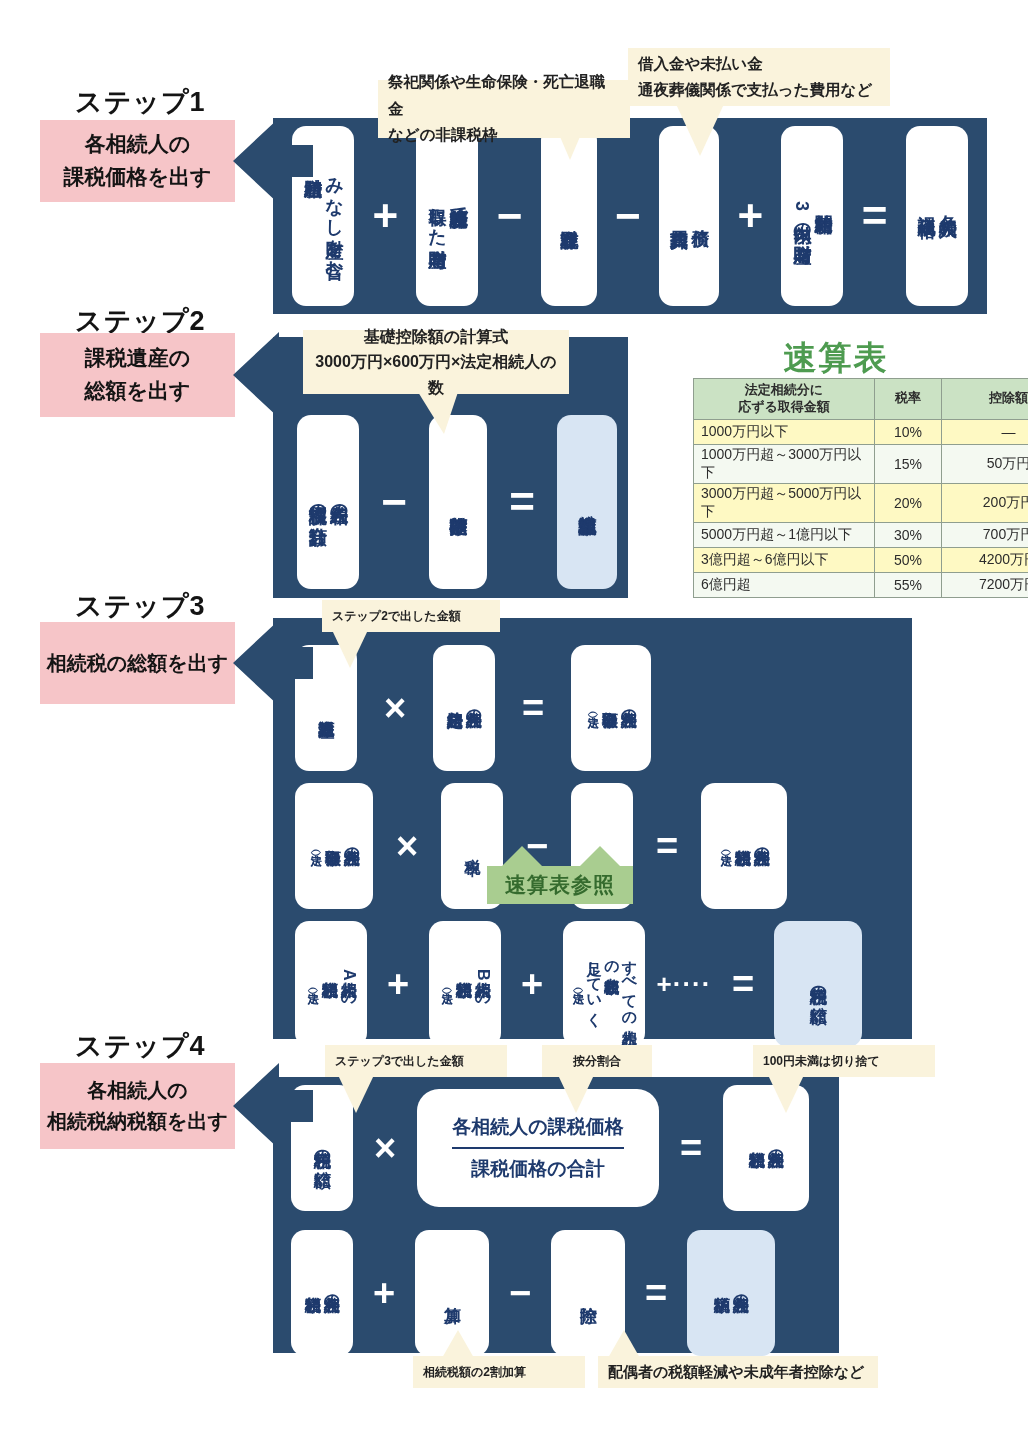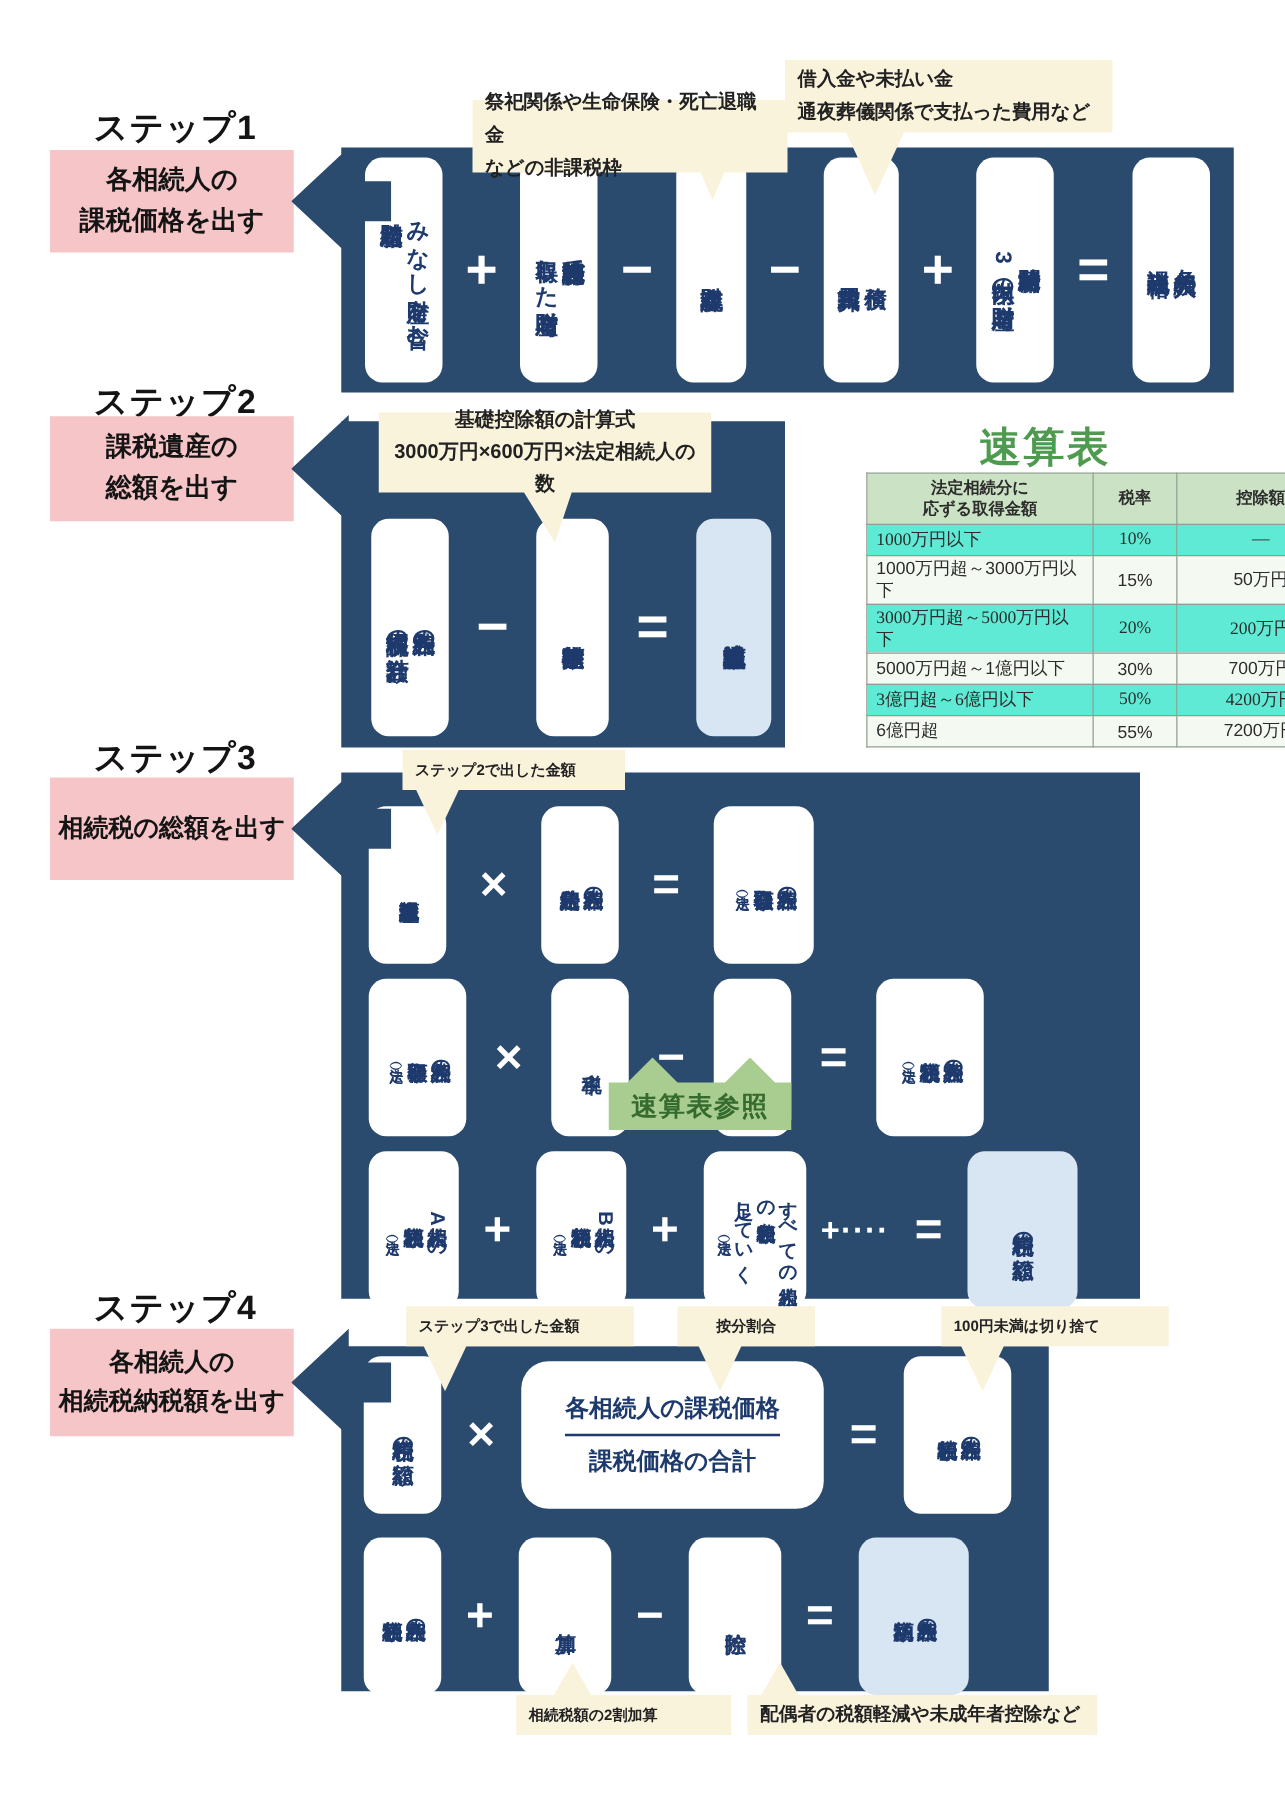--- a/index.html
+++ b/index.html
@@ -58,21 +58,21 @@
   }
   .fracline{width:172px;height:2px;background:#1e3a6d;}
   .qt-title{color:#4e9b50;font-size:33px;font-weight:800;text-align:center;letter-spacing:2px;}
   table.qt{border-collapse:collapse;width:382px;table-layout:fixed;border:1px solid #15803d;margin-left:48px;}
   table.qt th,table.qt td{border:1px solid #8f9e8f;}
   table.qt th{
     background:#cbe2c4;color:#2c2c2c;font-size:13px;font-weight:600;
     line-height:1.3;white-space:pre-line;padding:3px 2px;text-align:center;
   }
   table.qt td{font-size:14px;color:#2c2c2c;height:22px;padding:1px 7px;}
-  tr.odd td{background:#5eead4;font-family:Liberation Serif, serif;}
+  tr.odd td{background:#fef9c3;}
   tr.even td{background:#f4f9f1;}
   td.c{text-align:center;}
   .arrow{z-index:2;}
 </style>
 </head>
 <body>
 
 <div class="abs step-title" style="left:75px;top:84px;">ステップ1</div>
 <div class="abs step-title" style="left:75px;top:303px;">ステップ2</div>
 <div class="abs step-title" style="left:75px;top:588px;">ステップ3</div>

